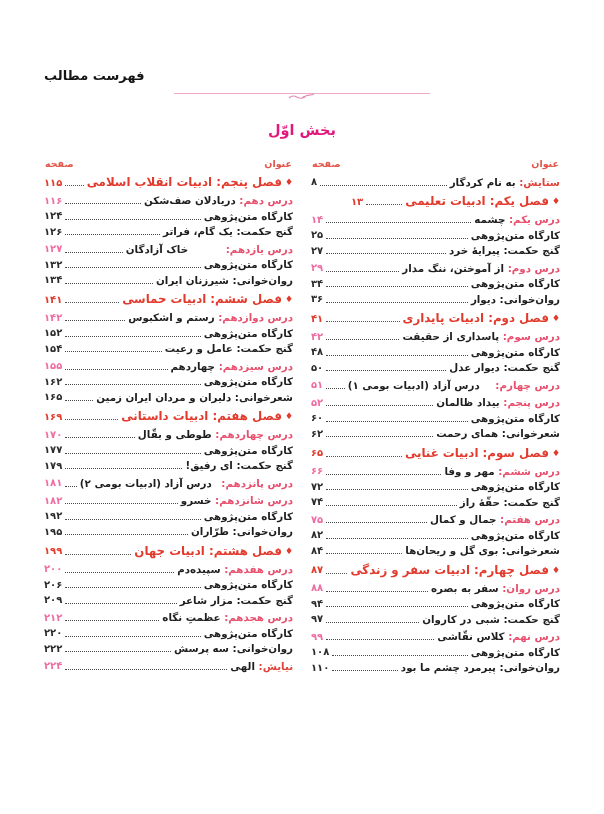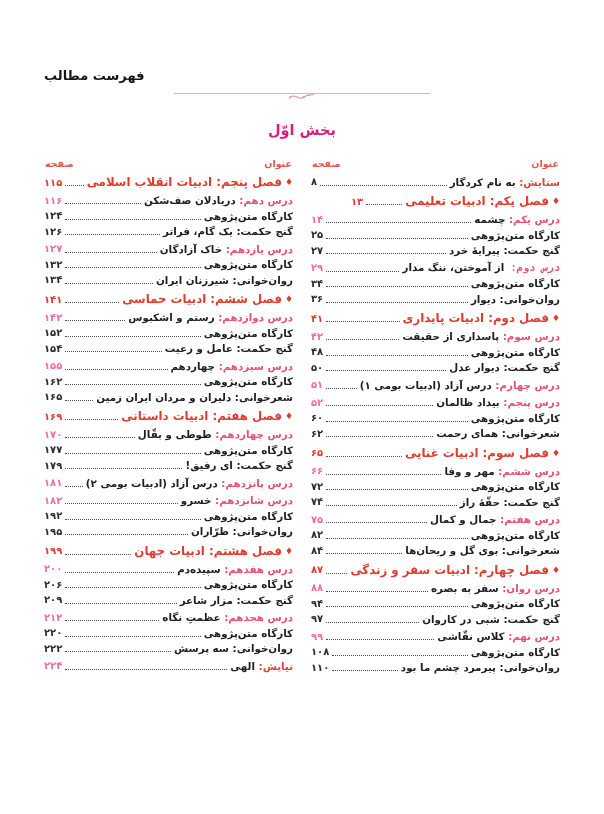--- a/index.html
+++ b/index.html
@@ -149,21 +149,21 @@
             <span class="entry-title"><span>کارگاه متن‌پژوهی</span></span>
             <span class="leader"></span>
             <span class="entry-page" style="color: rgb(43, 43, 43);">۲۵</span>
           </div>
           <div class="toc-row plain">
             <span class="entry-title"><span>گنج حکمت: پیرایهٔ خرد</span></span>
             <span class="leader"></span>
             <span class="entry-page" style="color: rgb(43, 43, 43);">۲۷</span>
           </div>
           <div class="toc-row lesson">
-            <span class="entry-title"><span class="prefix" style="color: rgb(232, 80, 110); font-family: Liberation Mono, monospace;">درس دوم: </span><span>از آموختن، ننگ مدار</span></span>
+            <span class="entry-title"><span class="prefix" style="color: rgb(232, 80, 110);">درس دوم: </span><span>از آموختن، ننگ مدار</span></span>
             <span class="leader"></span>
             <span class="entry-page" style="color: rgb(239, 109, 162);">۲۹</span>
           </div>
           <div class="toc-row plain">
             <span class="entry-title"><span>کارگاه متن‌پژوهی</span></span>
             <span class="leader"></span>
             <span class="entry-page" style="color: rgb(43, 43, 43);">۳۴</span>
           </div>
           <div class="toc-row plain">
             <span class="entry-title"><span>روان‌خوانی: دیوار</span></span>
@@ -184,21 +184,21 @@
             <span class="entry-title"><span>کارگاه متن‌پژوهی</span></span>
             <span class="leader"></span>
             <span class="entry-page" style="color: rgb(43, 43, 43);">۴۸</span>
           </div>
           <div class="toc-row plain">
             <span class="entry-title"><span>گنج حکمت: دیوار عدل</span></span>
             <span class="leader"></span>
             <span class="entry-page" style="color: rgb(43, 43, 43);">۵۰</span>
           </div>
           <div class="toc-row lesson">
-            <span class="entry-title"><span class="prefix" style="color: rgb(232, 80, 110);">درس چهارم: </span><span>درس آزاد (ادبیات بومی ۱)</span></span>
+            <span class="entry-title"><span class="prefix" style="color: rgb(232, 80, 110); margin-left: 12px;">درس چهارم: </span><span>درس آزاد (ادبیات بومی ۱)</span></span>
             <span class="leader"></span>
             <span class="entry-page" style="color: rgb(239, 109, 162);">۵۱</span>
           </div>
           <div class="toc-row lesson">
             <span class="entry-title"><span class="prefix" style="color: rgb(232, 80, 110);">درس پنجم: </span><span>بیداد ظالمان</span></span>
             <span class="leader"></span>
             <span class="entry-page" style="color: rgb(239, 109, 162);">۵۲</span>
           </div>
           <div class="toc-row plain">
             <span class="entry-title"><span>کارگاه متن‌پژوهی</span></span>
@@ -303,21 +303,21 @@
             <span class="entry-title"><span>کارگاه متن‌پژوهی</span></span>
             <span class="leader"></span>
             <span class="entry-page" style="color: rgb(43, 43, 43);">۱۲۴</span>
           </div>
           <div class="toc-row plain">
             <span class="entry-title"><span>گنج حکمت: یک گام، فراتر</span></span>
             <span class="leader"></span>
             <span class="entry-page" style="color: rgb(43, 43, 43);">۱۲۶</span>
           </div>
           <div class="toc-row lesson">
-            <span class="entry-title"><span class="prefix" style="color: rgb(232, 80, 110);">درس یازدهم: </span><span>خاک آزادگان</span></span>
+            <span class="entry-title"><span class="prefix" style="color: rgb(232, 80, 110); margin-left: 34px;">درس یازدهم: </span><span>خاک آزادگان</span></span>
             <span class="leader"></span>
             <span class="entry-page" style="color: rgb(239, 109, 162);">۱۲۷</span>
           </div>
           <div class="toc-row plain">
             <span class="entry-title"><span>کارگاه متن‌پژوهی</span></span>
             <span class="leader"></span>
             <span class="entry-page" style="color: rgb(43, 43, 43);">۱۳۲</span>
           </div>
           <div class="toc-row plain">
             <span class="entry-title"><span>روان‌خوانی: شیرزنان ایران</span></span>
@@ -373,21 +373,21 @@
             <span class="entry-title"><span>کارگاه متن‌پژوهی</span></span>
             <span class="leader"></span>
             <span class="entry-page" style="color: rgb(43, 43, 43);">۱۷۷</span>
           </div>
           <div class="toc-row plain">
             <span class="entry-title"><span>گنج حکمت: ای رفیق!</span></span>
             <span class="leader"></span>
             <span class="entry-page" style="color: rgb(43, 43, 43);">۱۷۹</span>
           </div>
           <div class="toc-row lesson">
-            <span class="entry-title"><span class="prefix" style="color: rgb(232, 80, 110);">درس پانزدهم: </span><span>درس آزاد (ادبیات بومی ۲)</span></span>
+            <span class="entry-title"><span class="prefix" style="color: rgb(232, 80, 110); margin-left: 6px;">درس پانزدهم: </span><span>درس آزاد (ادبیات بومی ۲)</span></span>
             <span class="leader"></span>
             <span class="entry-page" style="color: rgb(239, 109, 162);">۱۸۱</span>
           </div>
           <div class="toc-row lesson">
             <span class="entry-title"><span class="prefix" style="color: rgb(232, 80, 110);">درس شانزدهم: </span><span>خسرو</span></span>
             <span class="leader"></span>
             <span class="entry-page" style="color: rgb(239, 109, 162);">۱۸۲</span>
           </div>
           <div class="toc-row plain">
             <span class="entry-title"><span>کارگاه متن‌پژوهی</span></span>

